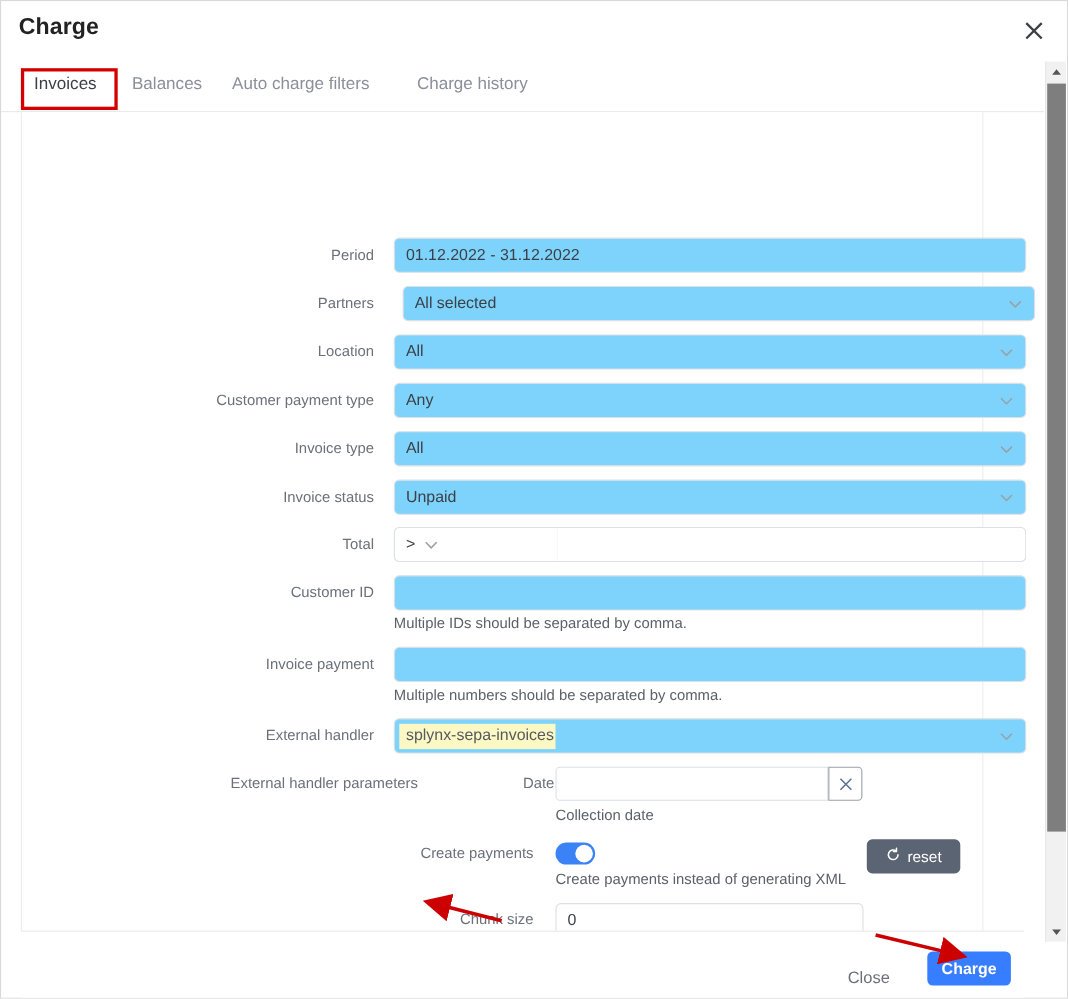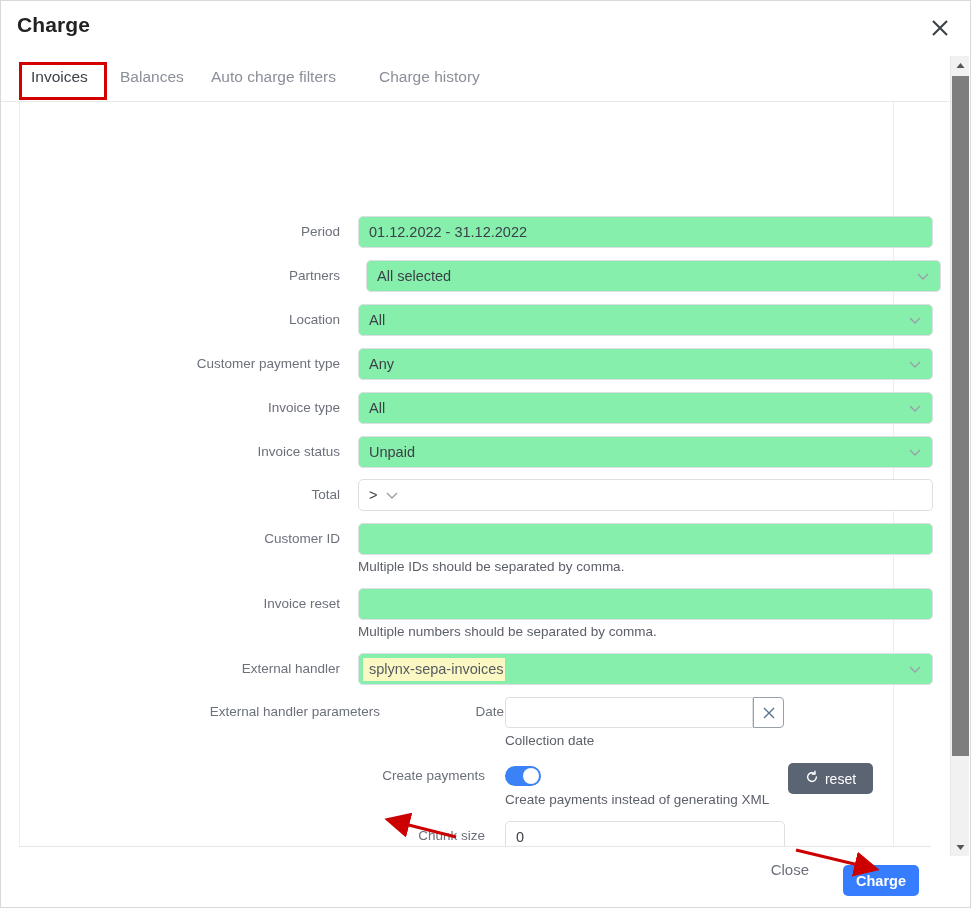--- a/index.html
+++ b/index.html
@@ -94,21 +94,21 @@
     position: absolute;
     font-size: 13.5px;
     color: #5c6069;
     white-space: nowrap;
   }
 
   .field {
     position: absolute;
     border: 1px solid #dcdfe3;
     border-radius: 5px;
-    background: #86efac;
+    background: #7dd3fc;
     height: 32px;
     display: flex;
     align-items: center;
     font-size: 14.5px;
     color: #3c4048;
     padding: 0 10px;
   }
   .field .val { flex: 1 1 auto; white-space: nowrap; overflow: hidden; }
   .field .val.highlight {
     background: #fbf8c4;
@@ -224,21 +224,21 @@
   
   .footer {
     position: absolute;
     left: 18px; top: 845px;
     width: 912px; height: 62px;
     border-top: 1px solid #e8e8e8;
     background: #ffffff;
   }
   .btn-close {
     position: absolute;
-    right: 114px; top: 8px;
+    right: 114px; top: 28px;
     font-size: 15px;
     color: #6b707a;
     background: none;
     border: none;
     cursor: pointer;
     font-family: "Liberation Sans", sans-serif;
     padding: 6px 8px;
   }
   .btn-charge {
     position: absolute;
@@ -375,21 +375,21 @@
       </span>
     </div>
     <div class="total-input"></div>
 
     <div class="lbl" style="left:160px; top:429px; width:160px;">Customer ID</div>
     <div class="field" style="left:338px; top:421px; width:575px;">
       <span class="val"></span>
     </div>
     <div class="hint" style="left:338px; top:457px;">Multiple IDs should be separated by comma.</div>
 
-    <div class="lbl" style="left:160px; top:494px; width:160px;">Invoice reset</div>
+    <div class="lbl" style="left:160px; top:494px; width:160px;">Invoice payment</div>
     <div class="field" style="left:338px; top:486px; width:575px;">
       <span class="val"></span>
     </div>
     <div class="hint" style="left:338px; top:522px;">Multiple numbers should be separated by comma.</div>
 
     <div class="lbl" style="left:160px; top:559px; width:160px;">External handler</div>
     <div class="field" style="left:338px; top:551px; width:575px; padding:0 10px 0 4px;">
       <span class="val highlight">splynx-sepa-invoices</span>
       <span style="flex:1 1 auto;"></span>
       <span class="chev">

